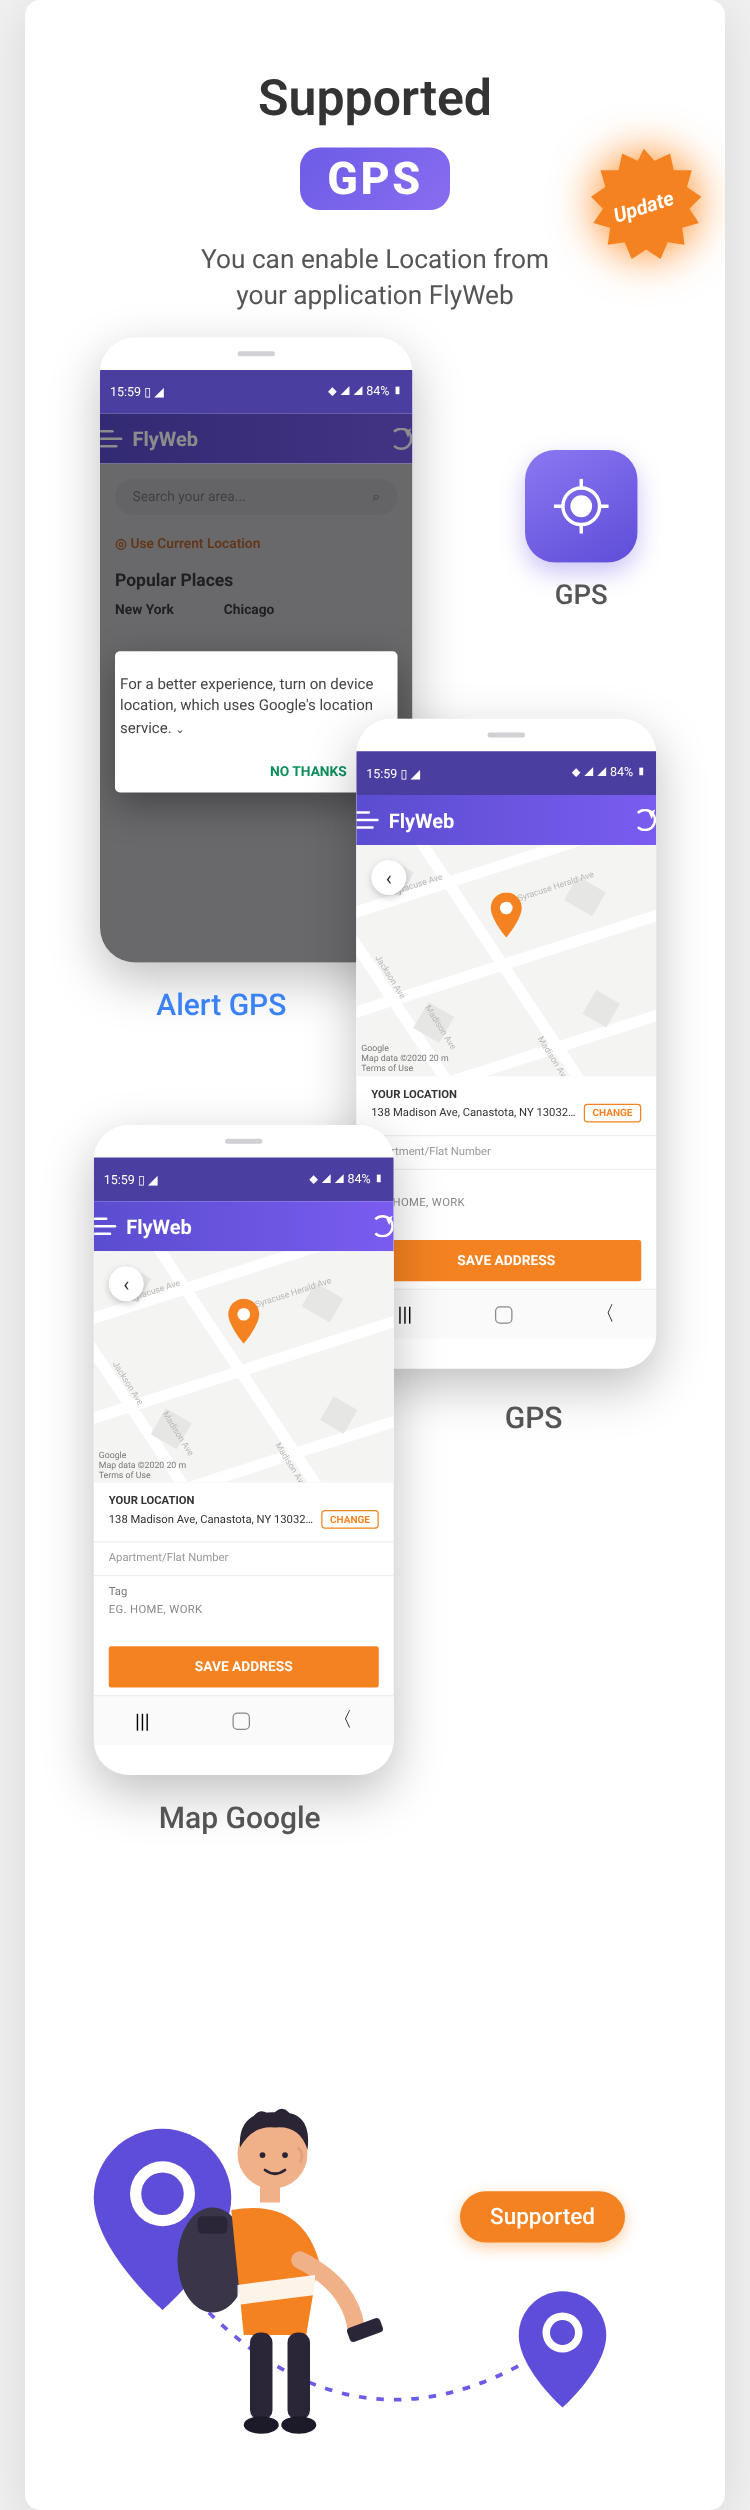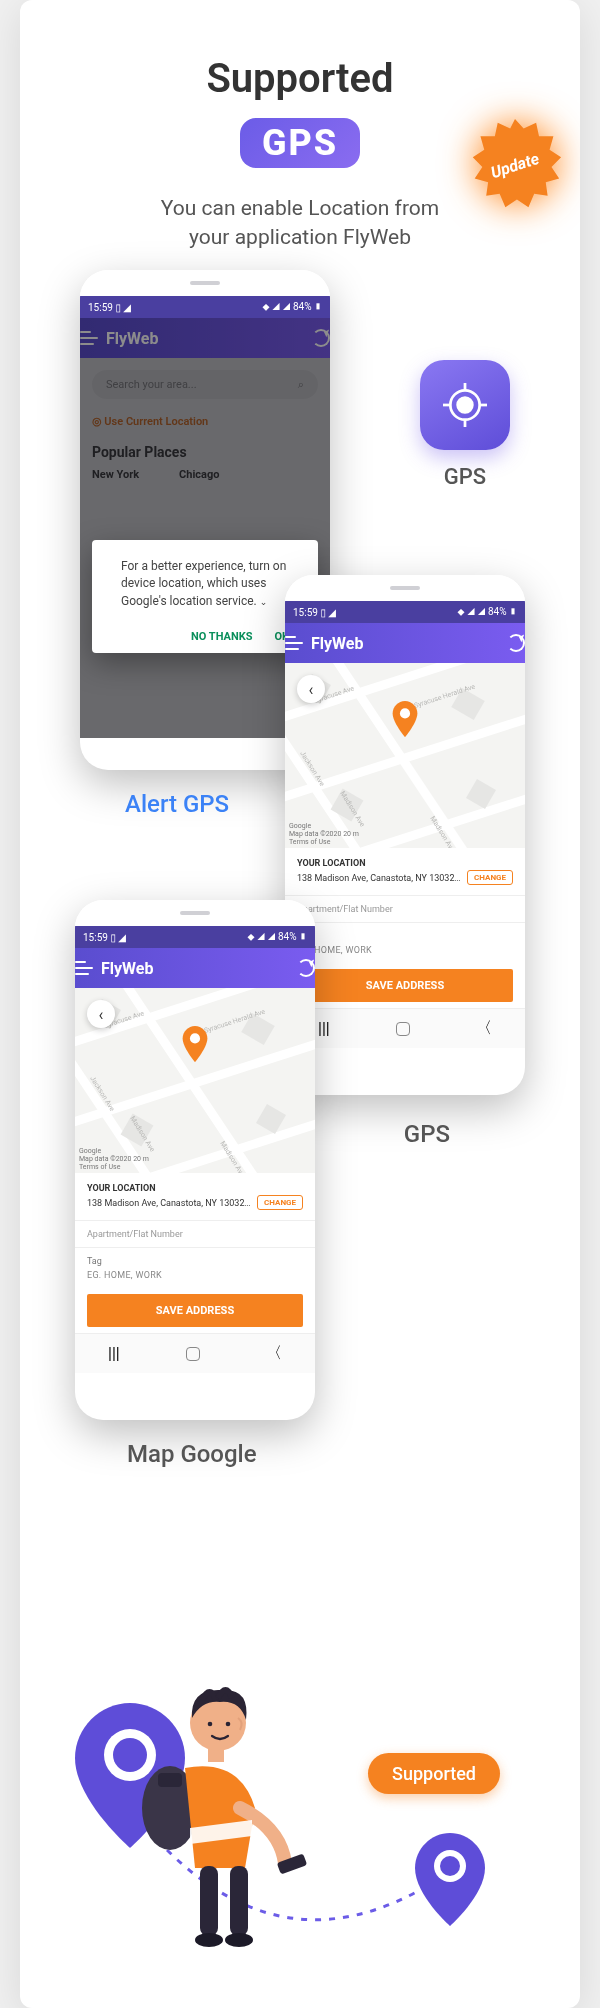--- a/index.html
+++ b/index.html
@@ -91,21 +91,21 @@
     background: #fff;
     display: flex;
     justify-content: center;
     align-items: center;
   }
   .phone .speaker {
     width: 30px; height: 4px; background: #d0d0d5; border-radius: 3px;
   }
 
   .statusbar {
-    height: 22px;
+    height: 35px;
     background: #4a3fa0;
     color: #fff;
     font-size: 10px;
     display: flex;
     align-items: center;
     justify-content: space-between;
     padding: 0 8px;
   }
 
   .appbar {
@@ -134,41 +134,40 @@
     width:18px; height:18px; border:2px solid #fff; border-radius:50%;
     border-left-color:transparent; position:relative;
   }
   .refresh-icon::after{
     content:""; position:absolute; top:-3px; right:0; border:4px solid transparent; border-right-color:#fff; transform:rotate(20deg);
   }
 
   
   #phone1 { left: 60px; top: 270px; height: 500px; }
   #phone1 .content {
-    position: relative; height: 380px; background: #f5f5f5;
+    position: relative; height: 528px; background: #f5f5f5;
   }
   #phone1 .overlay {
     position: absolute; inset:0; background: rgba(20,20,25,0.62);
   }
   #phone1 .fake-body {
     padding: 12px; color:#333;
   }
   #phone1 .search {
     background:#e8e8e8; border-radius:20px; padding:8px 14px; font-size:11px; color:#888;
     display:flex; justify-content:space-between; align-items:center;
   }
   #phone1 .loc-link{
     color:#e37019; font-size:11px; margin:16px 0; font-weight:600;
   }
   #phone1 .pop-title{ font-weight:700; font-size:14px; margin-bottom:8px; }
   #phone1 .dialog {
     position:absolute; left:12px; right:12px; top:150px;
-    background:#fff; border-radius:4px; padding:18px 29px 10px;
+    background:#fff; border-radius:4px; padding:18px 4px 10px;
     box-shadow:0 10px 30px rgba(0,0,0,0.35);
-    margin-top:32px;
   }
   #phone1 .dialog p { font-size:12px; color:#444; line-height:1.45; }
   #phone1 .dialog .actions{
     display:flex; justify-content:flex-end; gap:22px; margin-top:20px;
     font-size:11px; font-weight:700; color:#0a8f5b;
   }
   .navbar {
     height:40px; display:flex; justify-content:space-around; align-items:center;
     border-top:1px solid #eee; background:#fafafa;
   }
@@ -214,21 +213,21 @@
   .loc-section .addr { font-size:9px; color:#333; flex:1; overflow:hidden; text-overflow:ellipsis; white-space:nowrap; }
   .loc-section .change {
     border:1px solid #f58220; color:#f58220; font-size:8px; font-weight:700;
     padding:2px 6px; border-radius:3px;
   }
   .field { padding:8px 12px; border-top:1px solid #eee; font-size:9px; color:#999; }
   .tag-sec { padding:8px 12px; border-top:1px solid #eee; }
   .tag-sec .t{ font-size:9px; color:#777; }
   .tag-sec .eg{ font-size:9px; color:#888; margin-top:4px; letter-spacing:0.3px; }
   .save-btn {
-    margin:6px 12px 0; background:#f58220; color:#fff; text-align:center;
+    margin:16px 12px 0; background:#f58220; color:#fff; text-align:center;
     padding:10px 0; font-size:11px; font-weight:700; border-radius:2px;
   }
   .phone2-label { position:absolute; right:130px; top:1120px; font-size:24px; color:#555; font-weight:500; }
   .phone3-label { position:absolute; left:95px; top:1440px; font-size:24px; color:#555; font-weight:500;margin-left:12px; }
 
   
   .illus {
     position:absolute; bottom:40px; left:0; right:0; height:360px;
   }
   .supported-pill {

